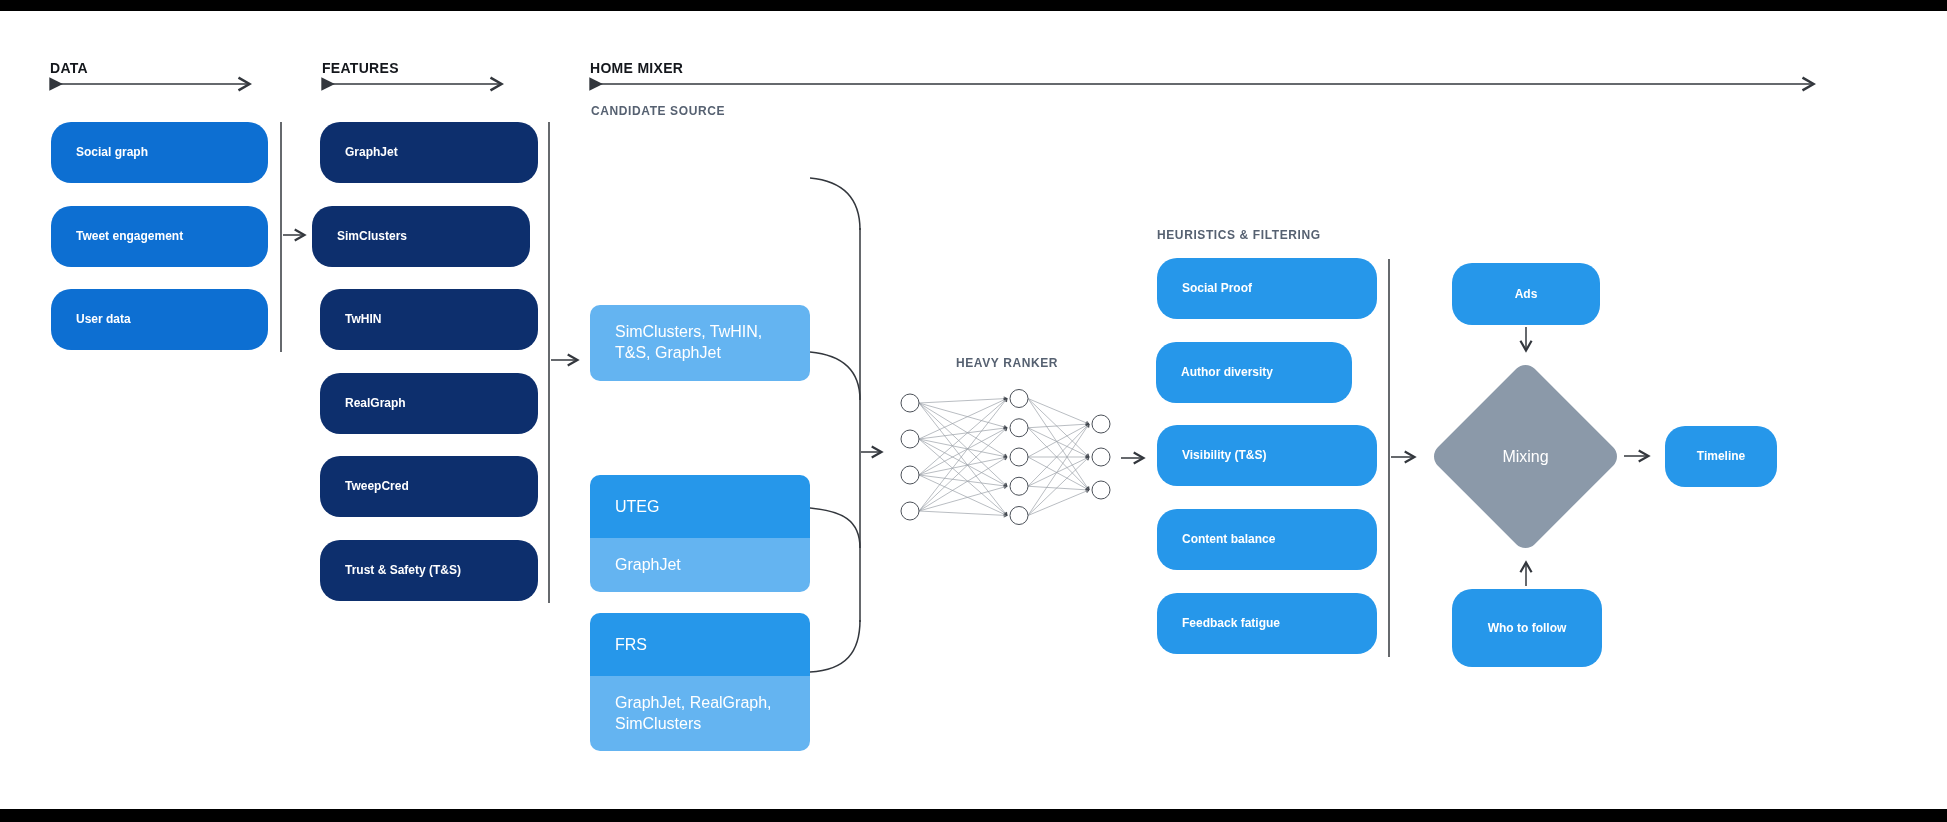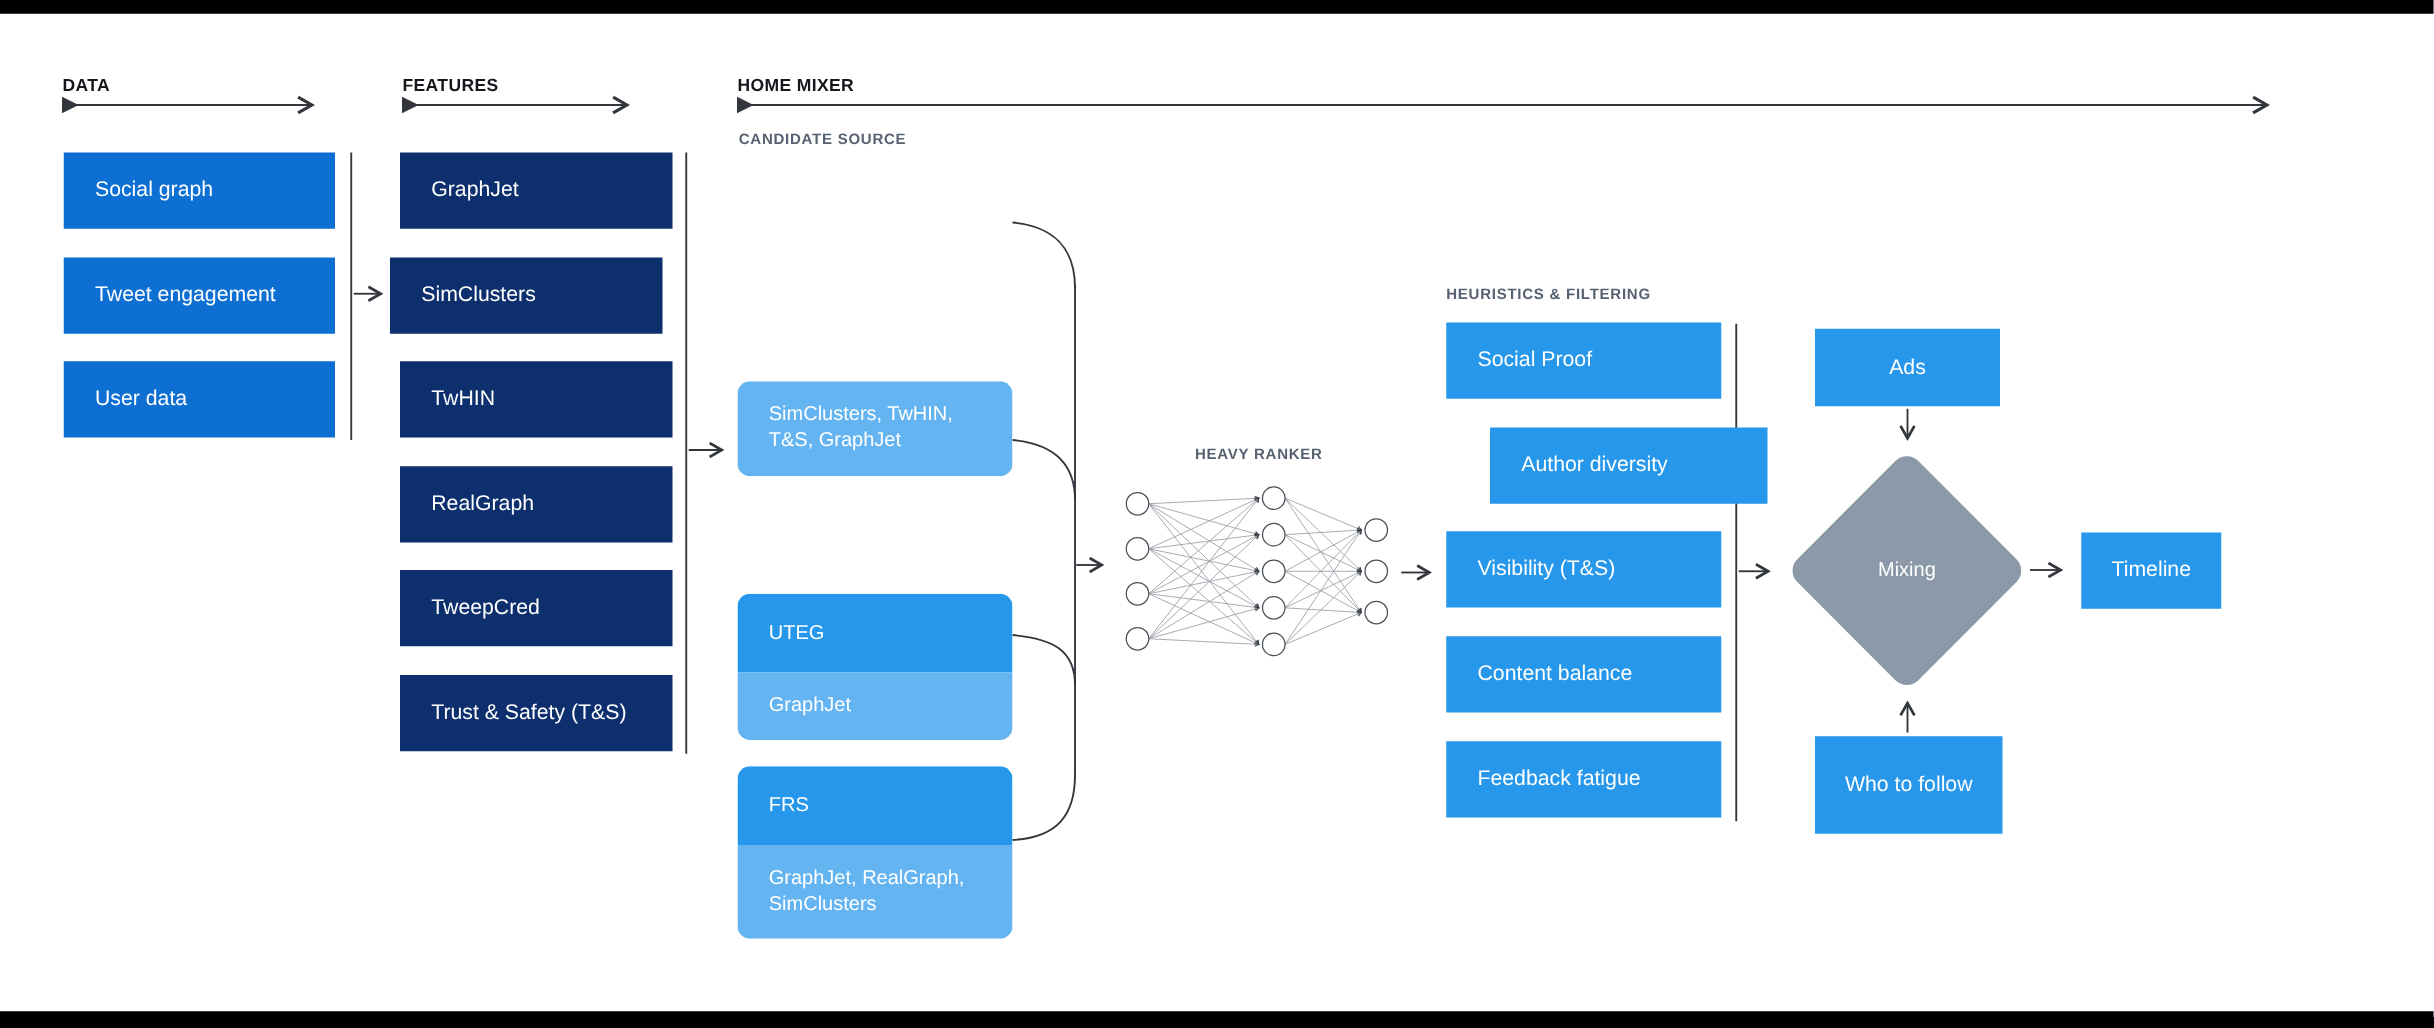--- a/index.html
+++ b/index.html
@@ -9,23 +9,23 @@
     -webkit-font-smoothing:antialiased;
   }
   .bar{position:absolute;left:0;width:100%;background:#000}
   .bar.top{top:0;height:11px}
   .bar.bottom{top:809px;height:13px}
 
   .hdr{position:absolute;font-size:14px;font-weight:700;color:#14171c;letter-spacing:.3px;white-space:nowrap}
   .subhdr{position:absolute;font-size:12px;font-weight:600;color:#566171;letter-spacing:.6px;white-space:nowrap}
 
   .box{
-    position:absolute;width:218px;height:61px;border-radius:0;
+    position:absolute;width:218px;height:61px;border-radius:20px;
     display:flex;align-items:center;padding:0 25px;box-sizing:border-box;
-    color:#fff;font-size:17px;font-weight:400;line-height:1.2;white-space:nowrap;
+    color:#fff;font-size:12px;font-weight:700;line-height:1.2;white-space:nowrap;
   }
   .box.mid{background:var(--mid-blue)}
   .box.navy{background:var(--navy)}
   .box.bright{background:var(--bright-blue)}
   .box.center{justify-content:center;padding:0;text-align:right}
 
   .card{
     position:absolute;left:590px;width:220px;border-radius:10px;overflow:hidden;
     color:#fff;font-size:16px;font-weight:500;
   }
@@ -174,21 +174,21 @@
 <div class="card" style="top:475px">
   <div class="ctop">UTEG</div>
   <div class="csub" style="height:54px">GraphJet</div>
 </div>
 <div class="card" style="top:613px">
   <div class="ctop">FRS</div>
   <div class="csub" style="height:75px">GraphJet, RealGraph, SimClusters</div>
 </div>
 
 <div class="box bright" style="left:1157px;top:258px;width:220px">Social Proof</div>
-<div class="box bright" style="left:1192px;top:342px;width:222px">Author diversity</div>
+<div class="box bright" style="left:1156px;top:342px;width:196px">Author diversity</div>
 <div class="box bright" style="left:1157px;top:425px;width:220px">Visibility (T&amp;S)</div>
 <div class="box bright" style="left:1157px;top:509px;width:220px">Content balance</div>
 <div class="box bright" style="left:1157px;top:593px;width:220px">Feedback fatigue</div>
 
 <div class="box bright center" style="left:1452px;top:263px;width:148px;height:62px">Ads</div>
 <div class="diamond">
   <span>Mixing</span>
 </div>
 <div class="box bright center" style="left:1452px;top:589px;width:150px;height:78px">Who to follow</div>
 <div class="box bright center" style="left:1665px;top:426px;width:112px;height:61px">Timeline</div>

